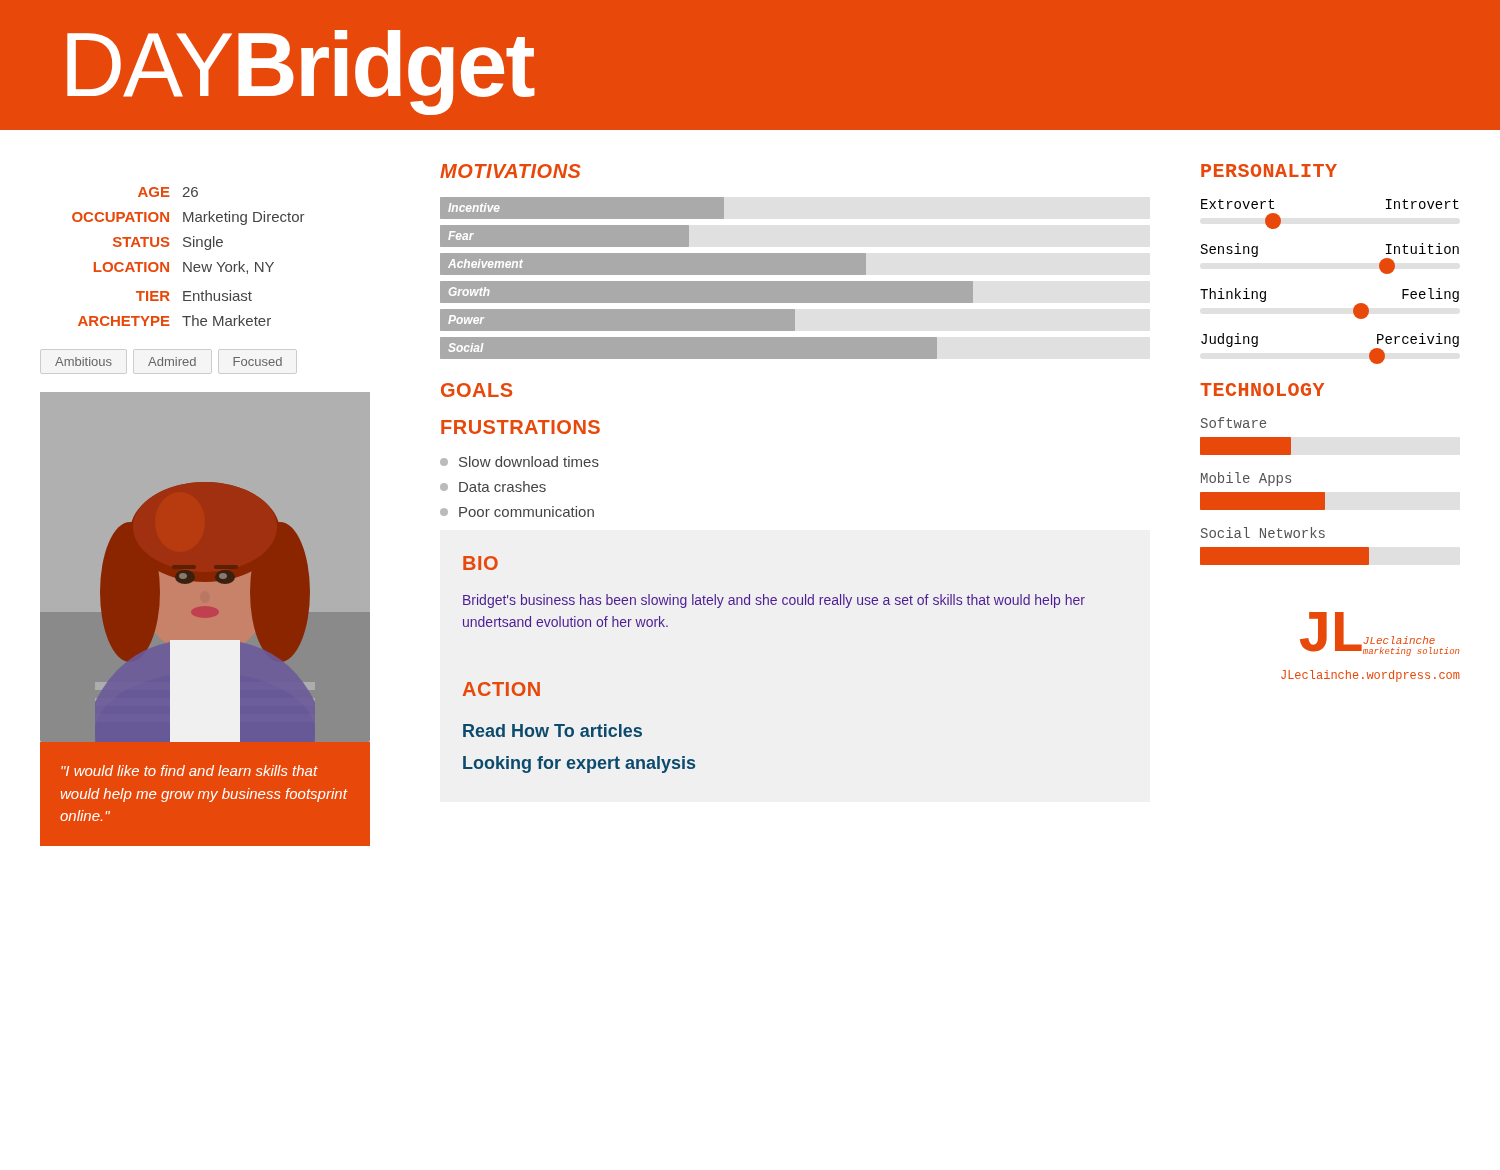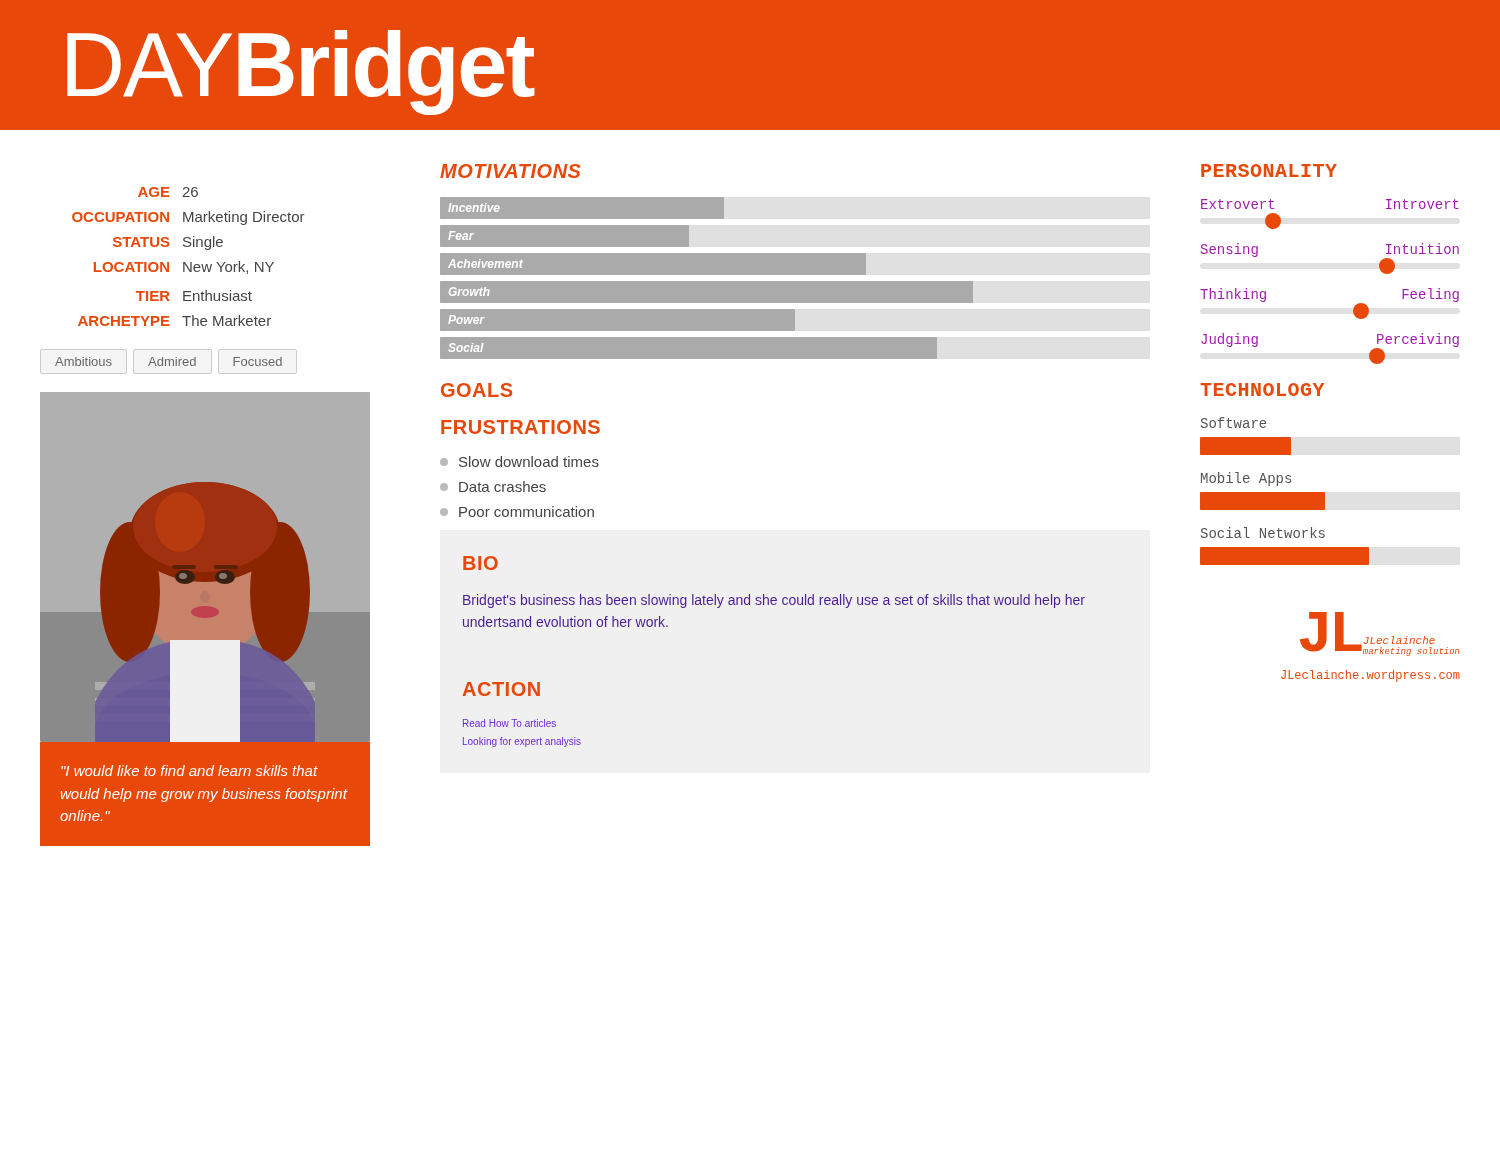--- a/index.html
+++ b/index.html
@@ -186,42 +186,43 @@
       color: #4c1d95;
       line-height: 1.6;
     }
 
     .action-box {
       background: #f0f0f0;
       padding: 22px 22px;
       margin-top: 0;
     }
     .action-text {
-      font-size: 10px;
-      color: #6d28d9;
+      font-size: 18px;
+      color: #0c4a6e;
       line-height: 1.8;
+      font-weight: bold;
     }
 
     
     #right-col {
       width: 280px;
       flex-shrink: 0;
       padding-left: 20px;
       font-family: Liberation Mono, monospace;
     }
 
     
     .personality-scale {
       margin-bottom: 18px;
     }
     .scale-labels {
       display: flex;
       justify-content: space-between;
       font-size: 14px;
-      color: #a21caf;
+      color: #000000;
       margin-bottom: 5px;
     }
     .scale-track {
       height: 6px;
       background: #e0e0e0;
       border-radius: 3px;
       position: relative;
     }
     .scale-dot {
       width: 16px;

